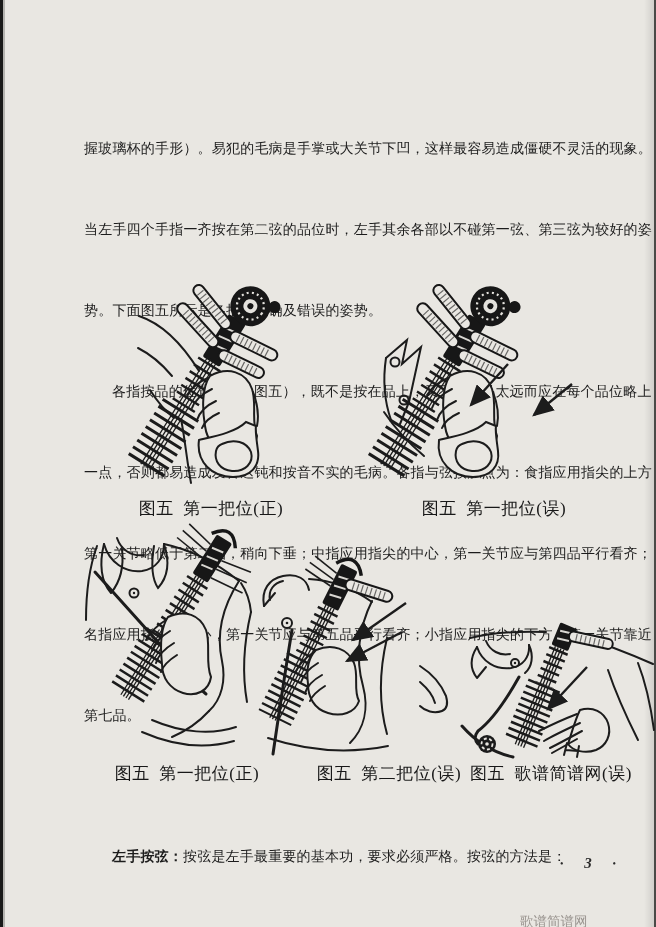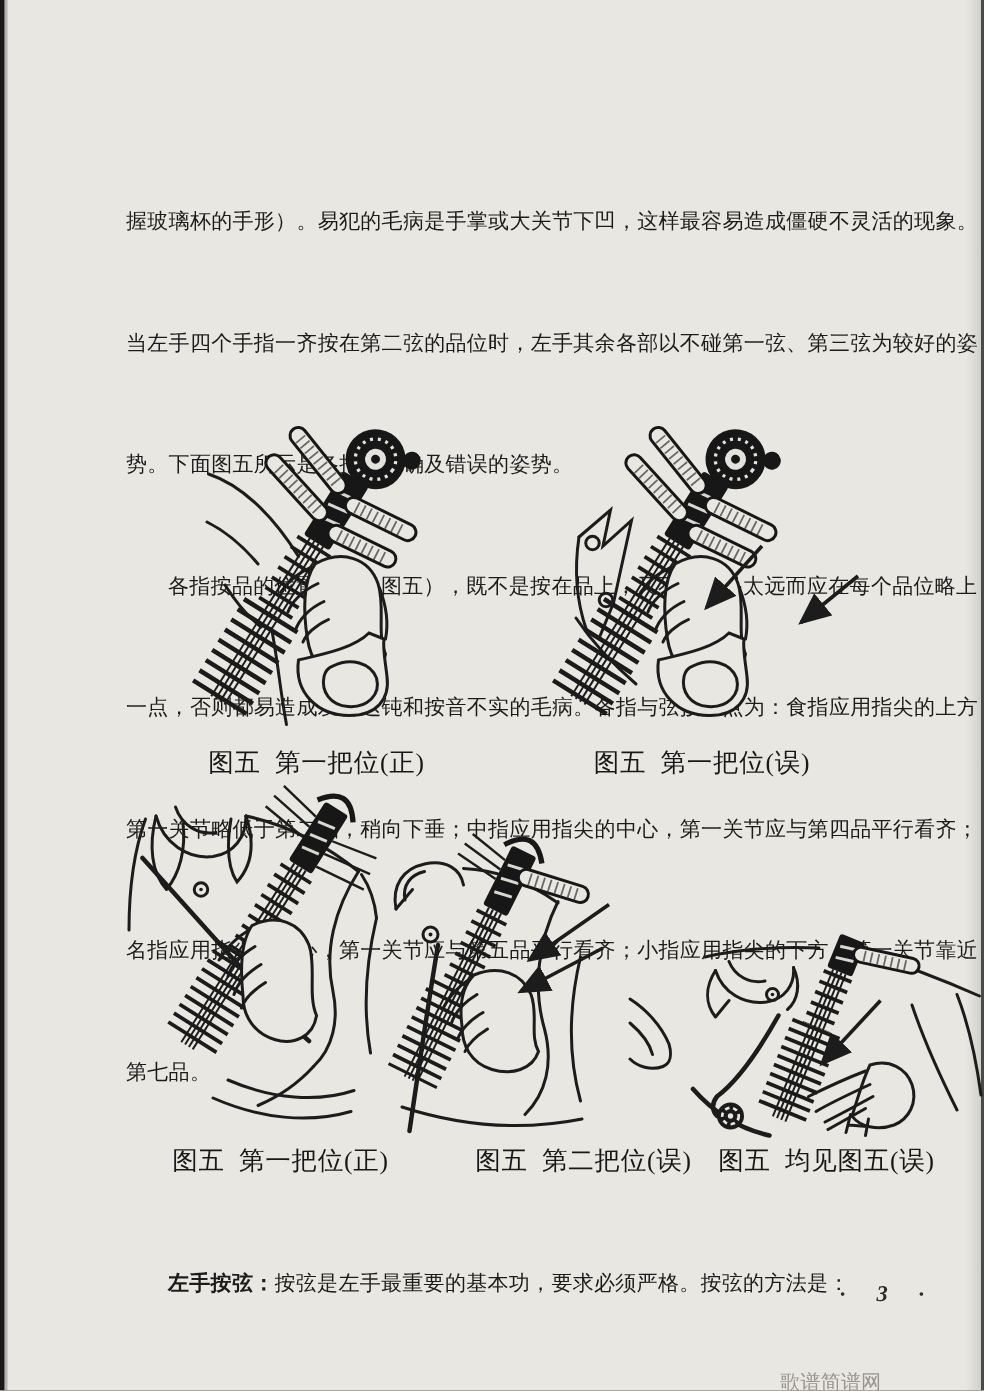--- a/index.html
+++ b/index.html
@@ -189,21 +189,21 @@
         <path class="ink" d="M 86,172 C 98,166 111,170 115,180 C 118,191 109,200 96,199 C 84,198 78,189 80,179 C 81,175 83,173 86,172 Z"></path>
       </g>
       <g>
         <line x1="132" y1="92" x2="95" y2="133" stroke="#1c1c1c" stroke-width="2.4" marker-end="url(#ah2)"></line>
         <line x1="196" y1="112" x2="158" y2="143" stroke="#1c1c1c" stroke-width="2.4" marker-end="url(#ah2)"></line>
       </g>
     </svg>
   </div>
 
   <div class="caption" style="left:211px;top:497px;">图五  第一把位(正)</div>
-  <div class="caption" style="left:468px;top:497px;">图五  第一把位(误)</div>
+  <div class="caption" style="left:494px;top:497px;">图五  第一把位(误)</div>
 
   <div class="figure" style="left:84px;top:522px;">
     <svg width="172" height="236" viewBox="0 0 172 236">
       <g>
         <path class="ink" d="M 20,22 C 15,42 17,60 27,71 M 27,71 C 36,60 40,44 38,27"></path>
         <path class="ink" d="M 20,22 C 25,40 41,51 58,49 C 72,47 80,36 80,22"></path>
         <path class="ink" d="M 80,22 C 86,40 84,55 74,66 C 66,54 68,36 70,24"></path>
         <path class="ink" d="M 33,16 C 37,28 48,35 60,33"></path>
         <circle cx="50" cy="71" r="4.5" class="ink" stroke-width="1.8"></circle>
         <circle cx="50" cy="71" r="1.2" fill="#1c1c1c"></circle>
@@ -371,21 +371,21 @@
       <g>
         <path class="ink" d="M 188,48 C 196,72 207,96 218,118"></path>
         <path class="ink" d="M 218,41 C 227,64 231,86 234,108"></path>
       </g>
       <line x1="167" y1="45" x2="128" y2="87" stroke="#1c1c1c" stroke-width="2.4" marker-end="url(#ah5)"></line>
     </svg>
   </div>
 
   <div class="caption" style="left:187px;top:762px;">图五  第一把位(正)</div>
   <div class="caption" style="left:361px;top:762px;margin-left:28px;">图五  第二把位(误)</div>
-  <div class="caption" style="left:551px;top:762px;">图五  均见图五(误)</div>
+  <div class="caption" style="left:551px;top:762px;">图五  歌谱简谱网(误)</div>
 
   <div class="textblock" style="top:788px;line-height:27.5px;">
     <span class="ln indent"><span class="lead-b">左手按弦：</span><span>按弦是左手最重要的基本功，要求必须严格。按弦的方法是：</span></span>
     <span class="ln item">（1）首先要保持持琴以及按品手形等姿势正确（前面已讲过）。</span>
     
   </div>
 
   <div class="pagenum">
     <span class="dot">•</span>
     <span class="num">3</span>

